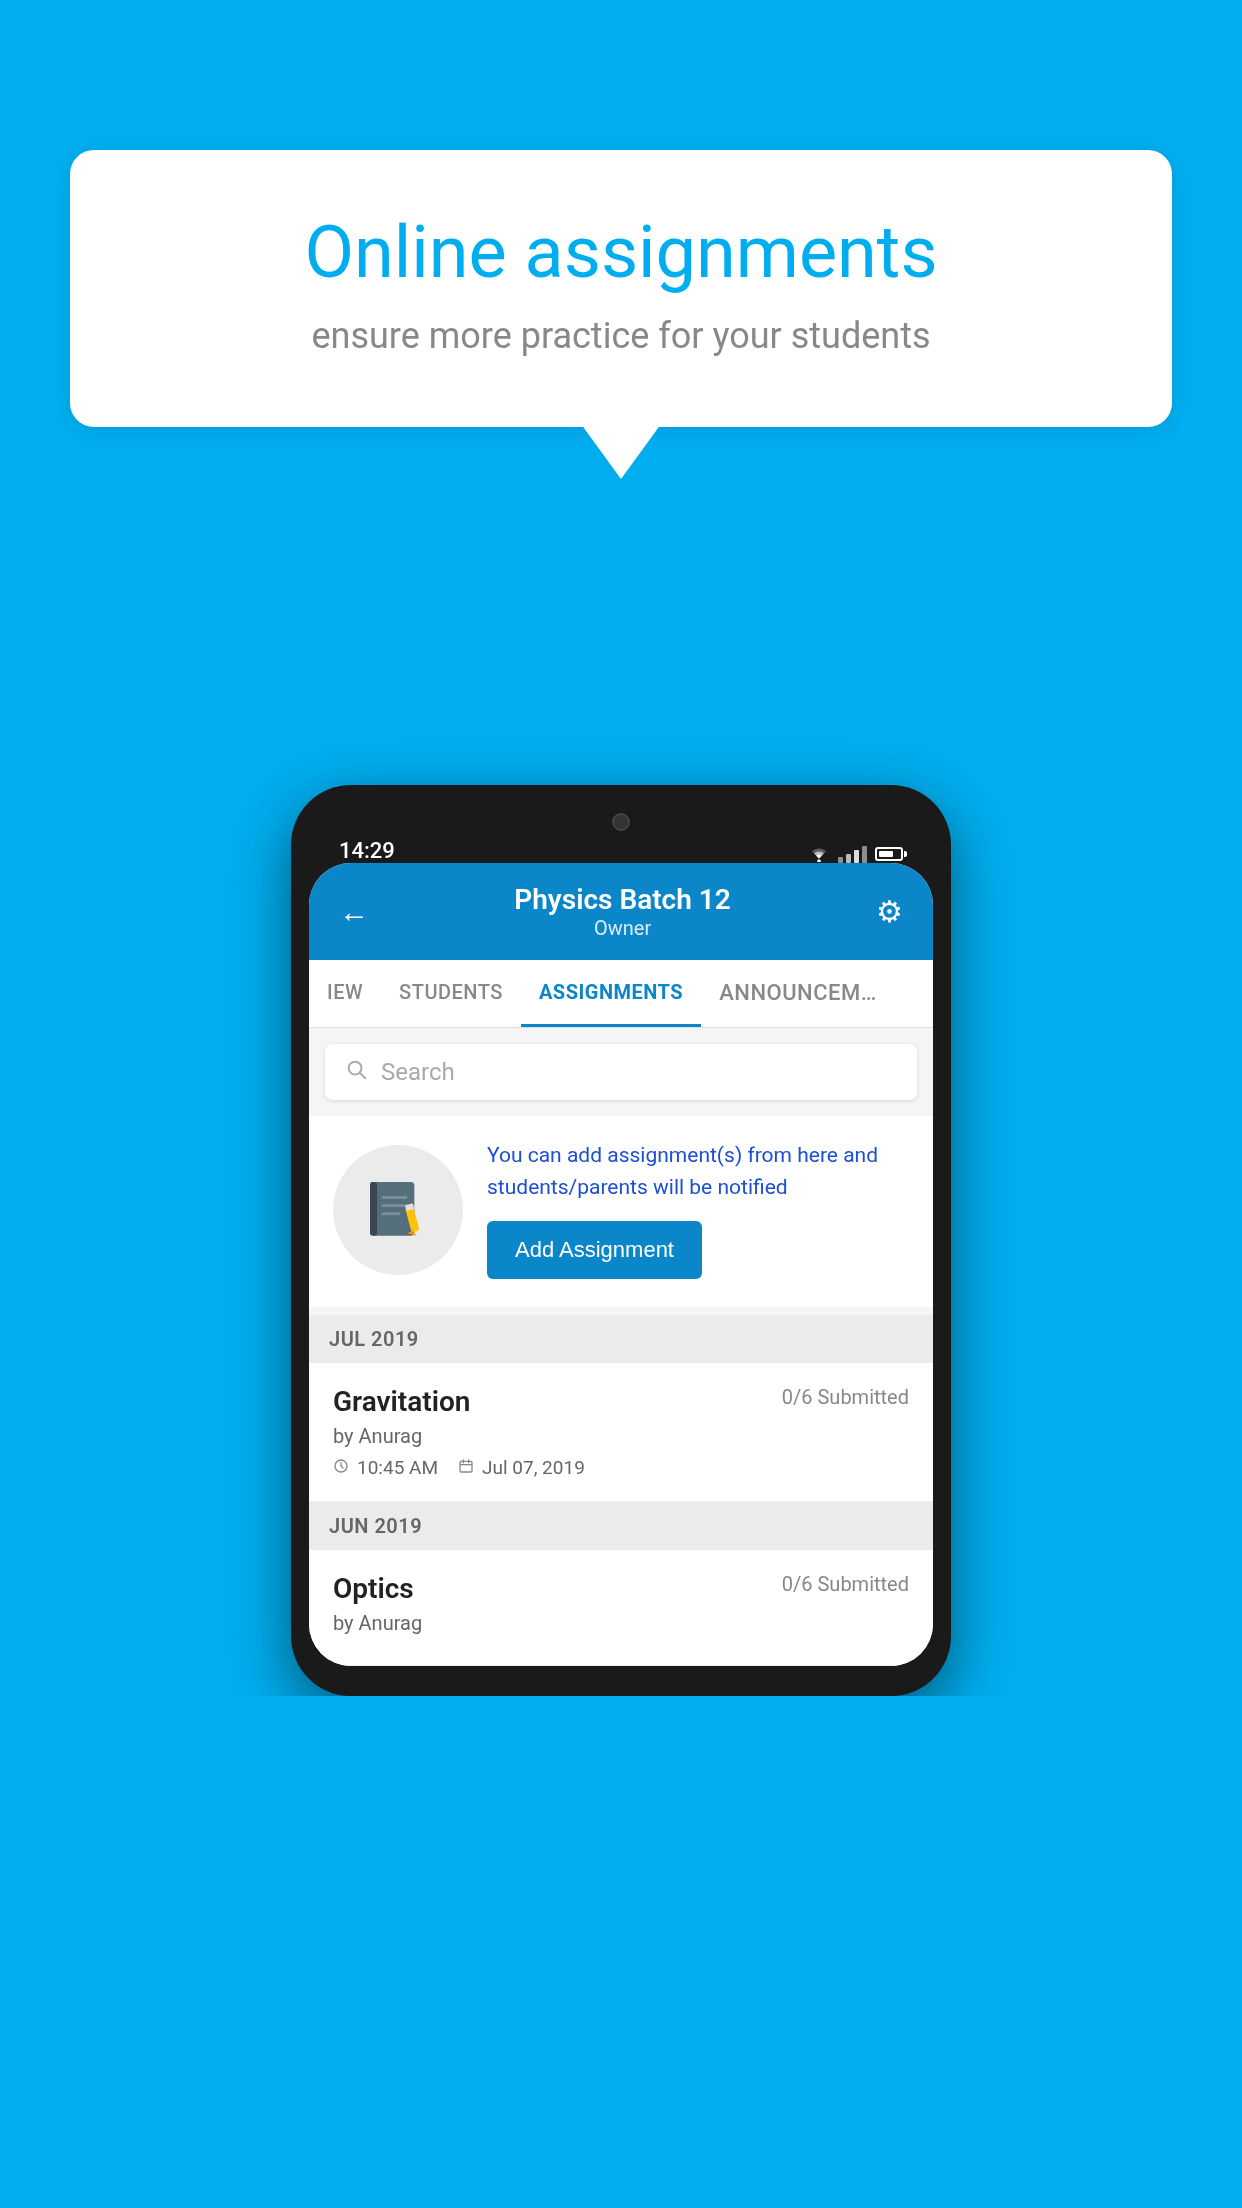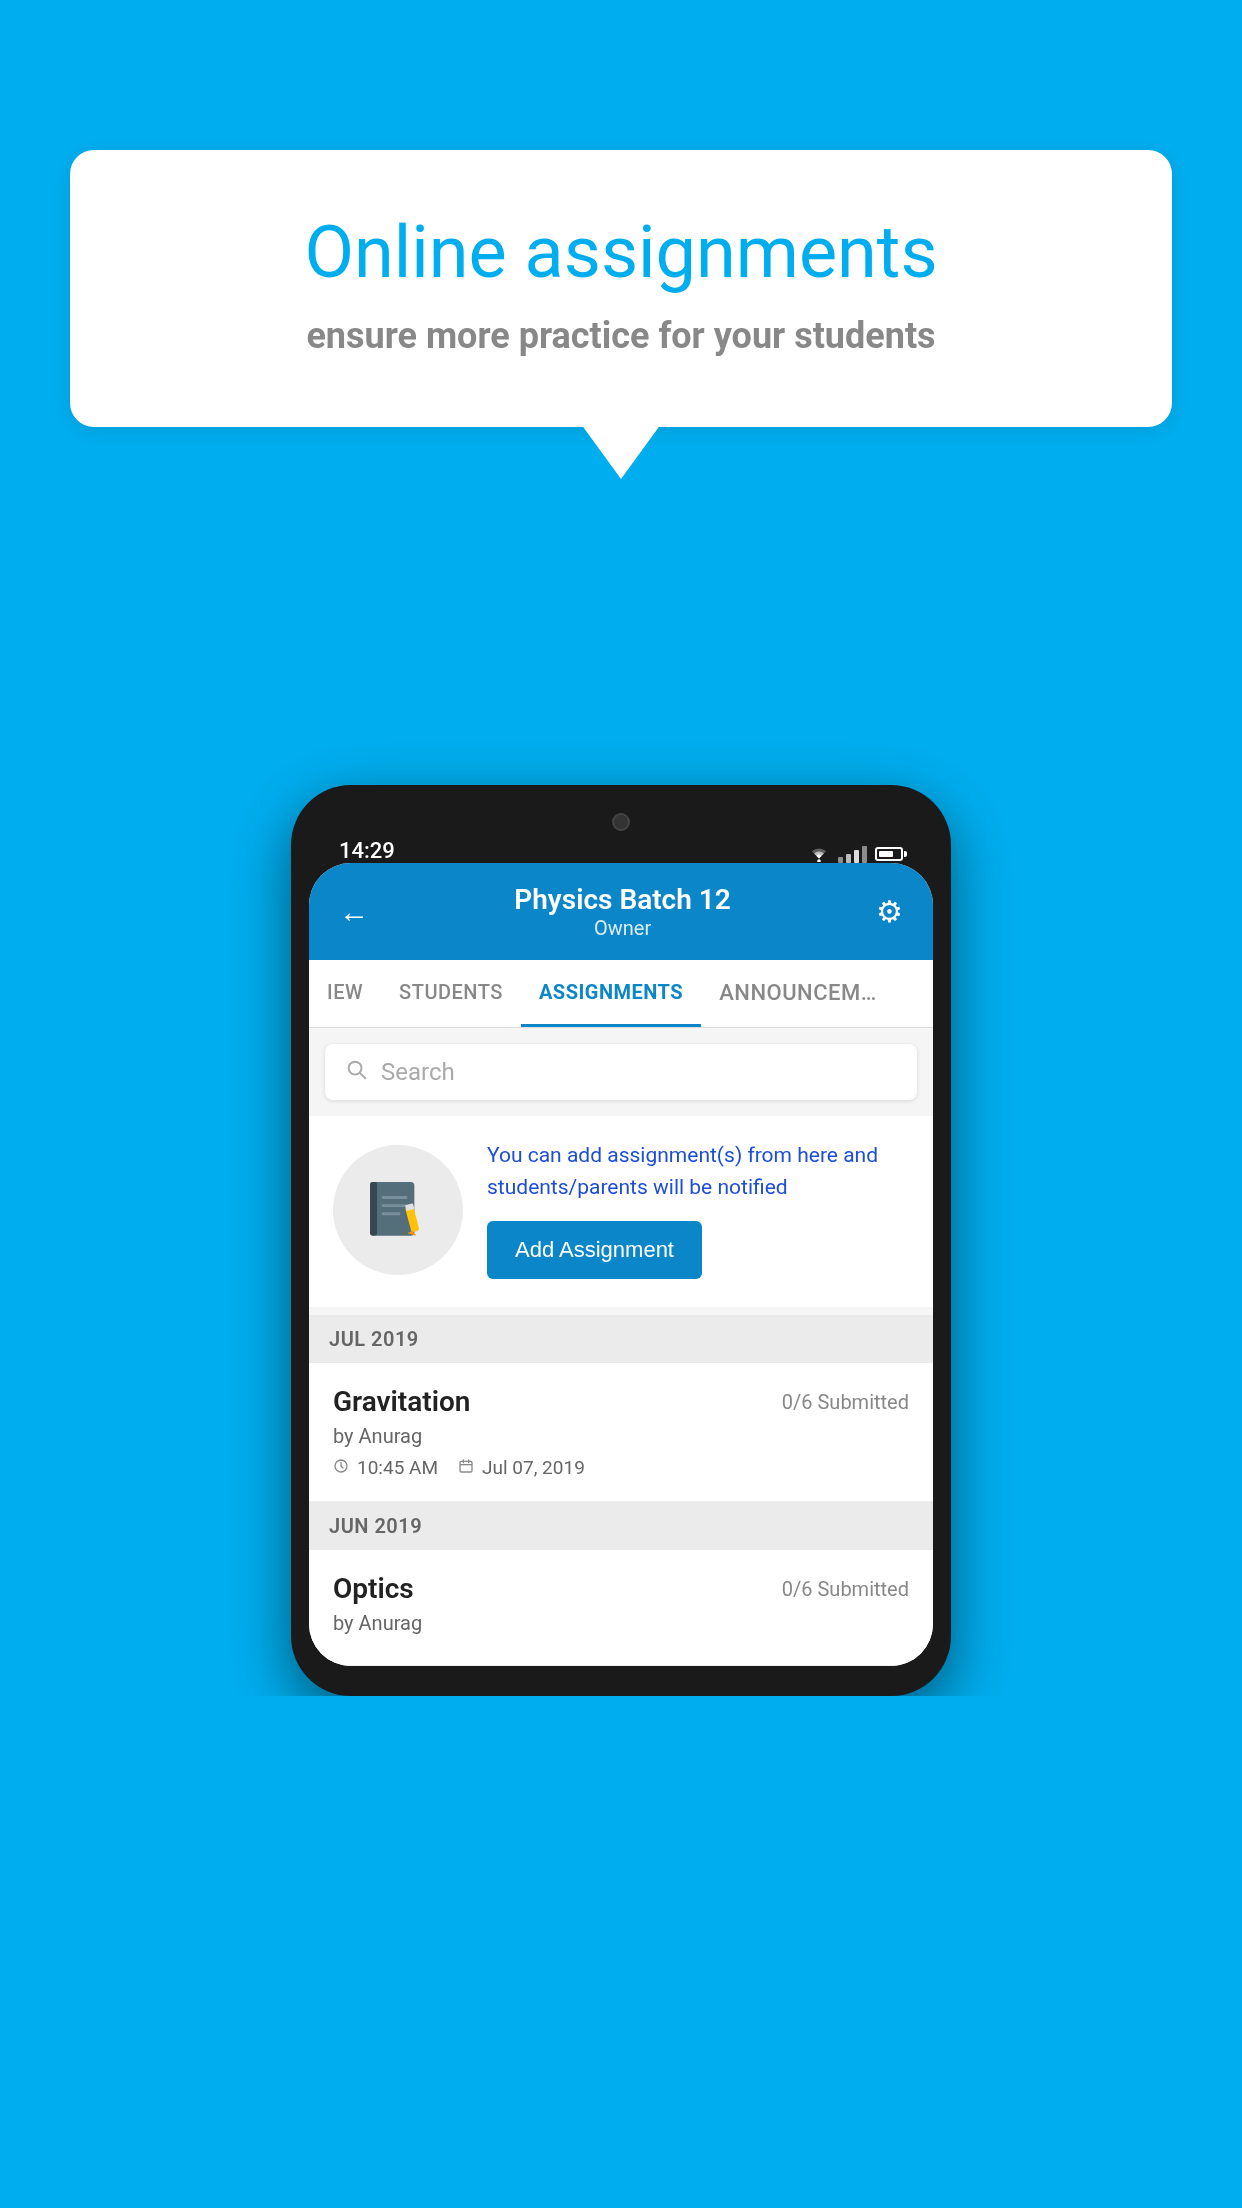--- a/index.html
+++ b/index.html
@@ -48,21 +48,21 @@
       font-size: 72px;
       font-weight: 400;
       text-align: center;
       margin-bottom: 20px;
     }
 
     .bubble-subtitle {
       color: #888;
       font-size: 36px;
       text-align: center;
-      font-weight: 700;
+      font-weight: 400;
     }
 
     
     .phone-wrapper {
       position: absolute;
       bottom: 0;
       left: 50%;
       transform: translateX(-50%);
       width: 660px;
     }
@@ -319,21 +319,21 @@
     
     .assignment-item {
       background: white;
       padding: 22px 24px;
       border-bottom: 1px solid #eee;
     }
 
     .assignment-row1 {
       display: flex;
       justify-content: space-between;
-      align-items: center;
+      align-items: flex-start;
       margin-bottom: 6px;
       gap: 36px;
     }
 
     .assignment-name {
       font-size: 28px;
       font-weight: 600;
       color: #222;
     }
 

